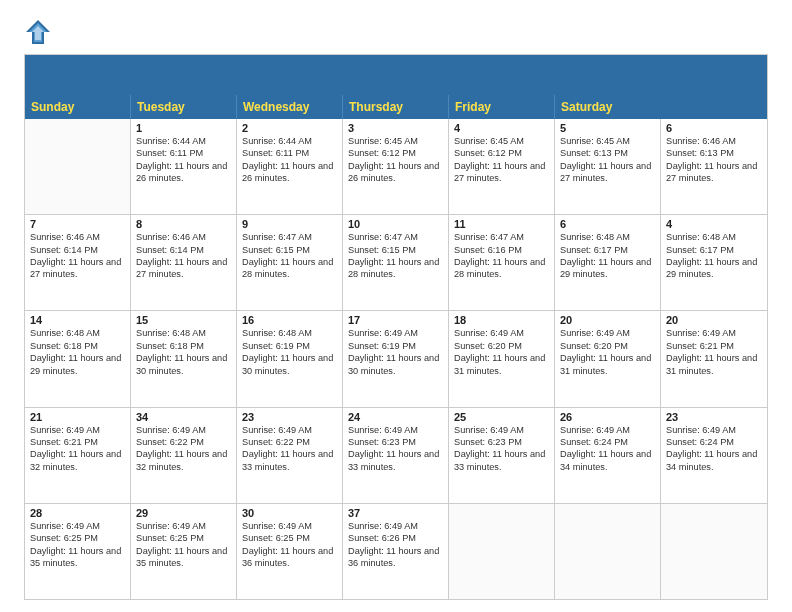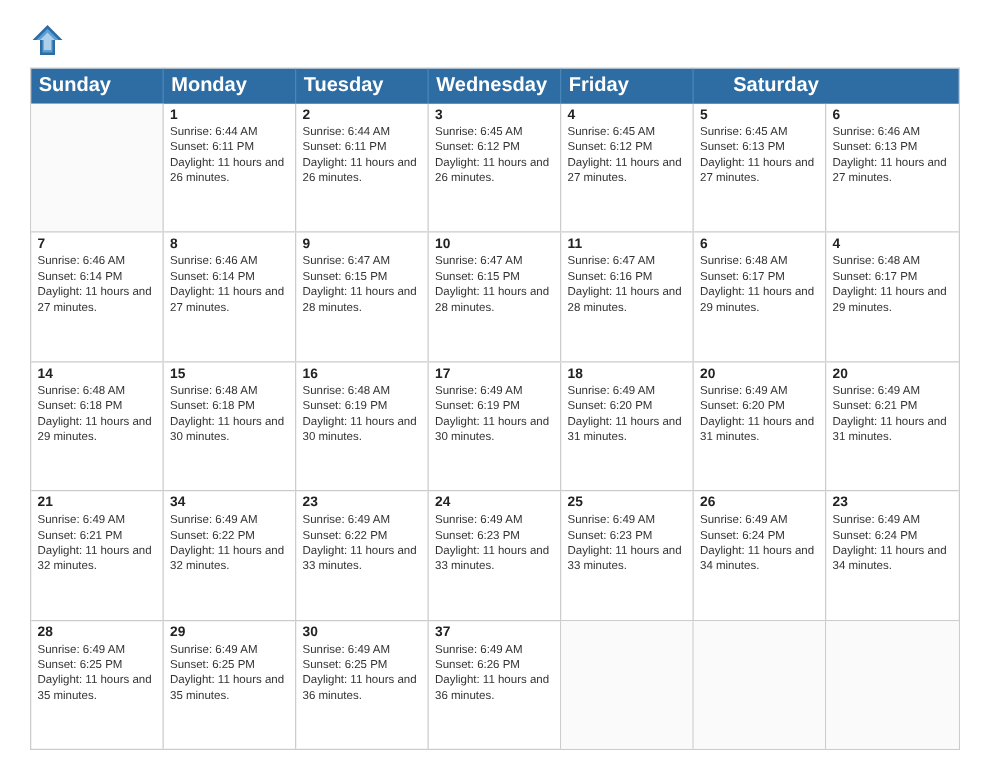--- a/index.html
+++ b/index.html
@@ -63,28 +63,29 @@
       display: flex;
       flex-direction: column;
       border: 1px solid #ccc;
     }
     .cal-header {
       display: grid;
       grid-template-columns: repeat(7, 1fr);
       background: #2e6da4;
     }
     .cal-header-cell {
-      color: #ffffff;
-      font-size: 16px;
+      color: #fde047;
+      font-size: 12px;
       font-weight: bold;
       padding: 5px 6px;
       text-align: left;
       border-right: 1px solid #4a87b8;
-    }
-    .cal-header-cell:last-child { border-right: none; text-align: right; }
+      margin-top: 40px;
+    }
+    .cal-header-cell:last-child { border-right: none; }
     .cal-body {
       flex: 1;
       display: flex;
       flex-direction: column;
     }
     .cal-row {
       display: grid;
       grid-template-columns: repeat(7, 1fr);
       flex: 1;
       border-top: 1px solid #ccc;
@@ -130,23 +131,23 @@
     </div>
     <div class="title-area">
       <div class="month-title"></div>
       <div class="location-title"></div>
     </div>
   </div>
 
   <div class="calendar">
     <div class="cal-header">
     <div class="cal-header-cell">Sunday</div>
-        <div class="cal-header-cell">Monday</div>
         <div class="cal-header-cell">Tuesday</div>
         <div class="cal-header-cell">Wednesday</div>
+        <div class="cal-header-cell">Thursday</div>
         <div class="cal-header-cell">Friday</div>
         <div class="cal-header-cell">Saturday</div>
       </div>
     <div class="cal-body">
     <div class="cal-row">
           <div class="cal-cell empty"></div>
           <div class="cal-cell">
             <div class="day-num">1</div>
             <div class="cell-line">Sunrise: 6:44 AM</div>
             <div class="cell-line">Sunset: 6:11 PM</div>

